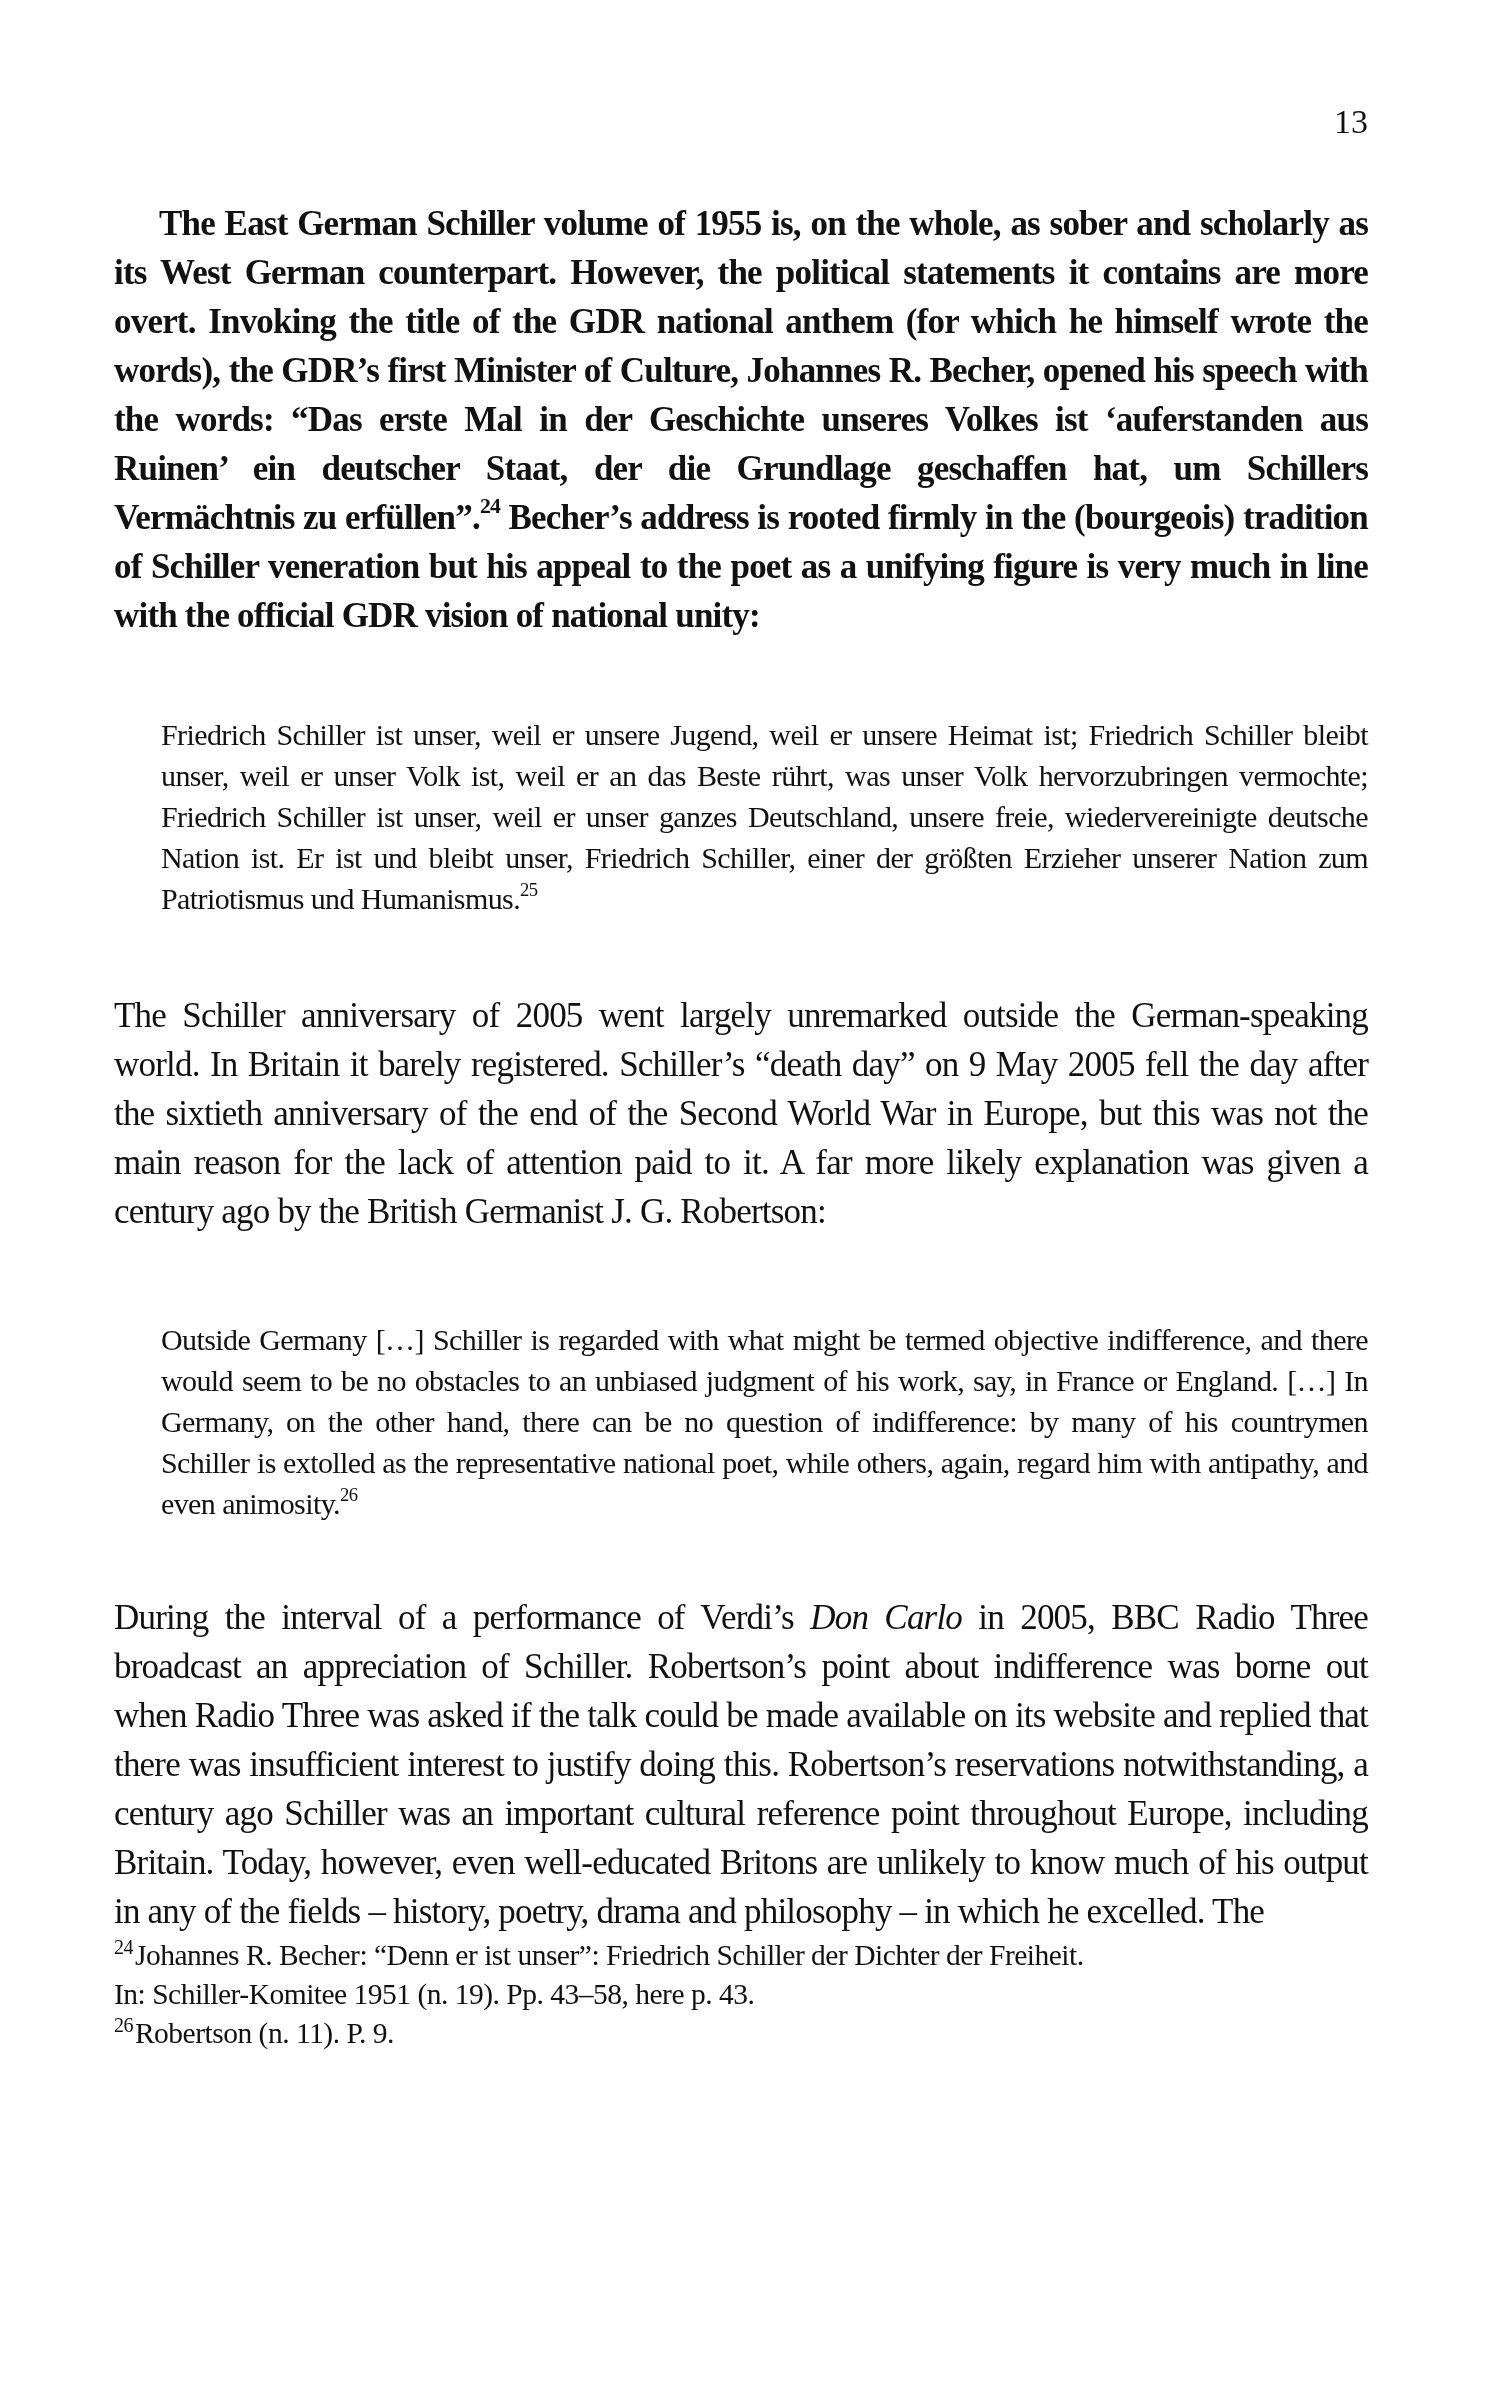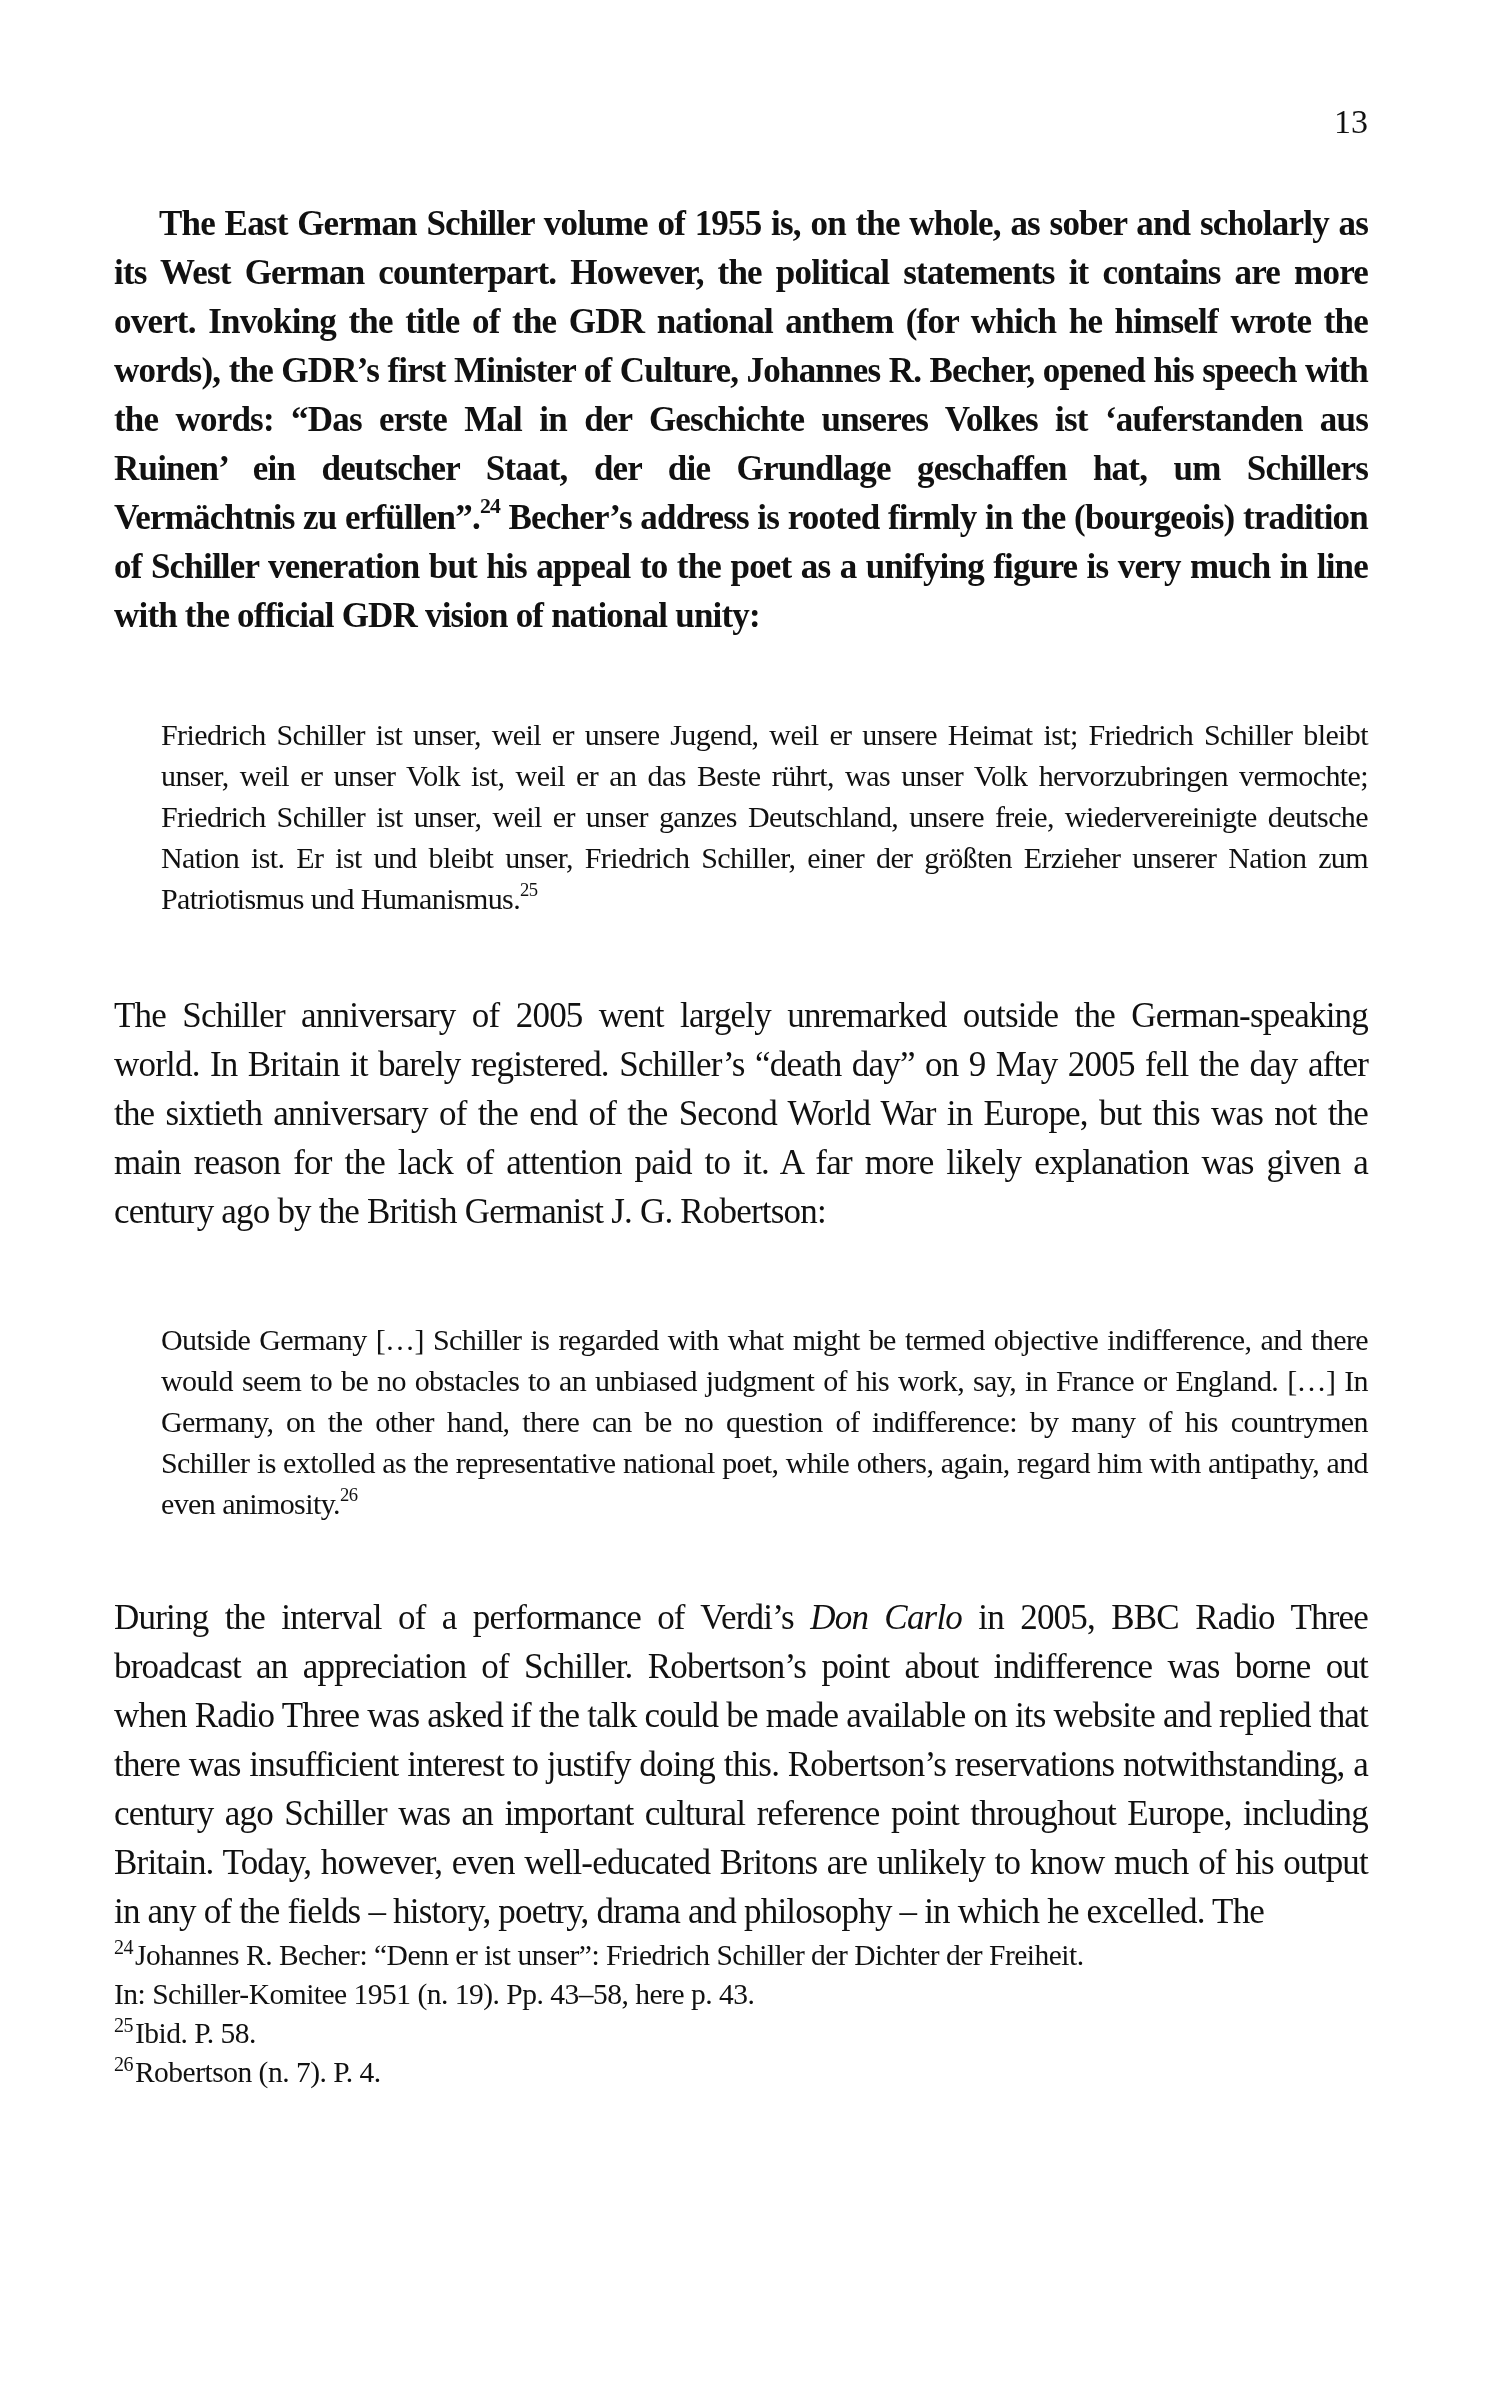--- a/index.html
+++ b/index.html
@@ -34,16 +34,15 @@
 </div>
 
 <p class="quote" style="top: 1319px;"><span>Outside Germany […] Schiller is regarded with what might be termed objective indifference, and there would seem to be no obstacles to an unbiased judgment of his work, say, in France or England. […] In Germany, on the other hand, there can be no question of indifference: by many of his countrymen Schiller is extolled as the representative national poet, while others, again, regard him with antipathy, and even animosity.</span><sup>26</sup></p>
 
 <div class="text-block" style="top: 1593px;">
   <p class="para"><span>During the interval of a performance of Verdi’s </span><i>Don Carlo</i><span> in 2005, BBC Radio Three broadcast an appreciation of Schiller. Robertson’s point about indifference was borne out when Radio Three was asked if the talk could be made available on its website and replied that there was insufficient interest to justify doing this. Robertson’s reservations notwithstanding, a century ago Schiller was an important cultural reference point throughout Europe, including Britain. Today, however, even well-educated Britons are unlikely to know much of his output in any of the fields – history, poetry, drama and philosophy – in which he excelled. The</span></p>
 </div>
 
 <div class="footnotes" style="top: 1936px;">
   <p class="fn"><sup>24</sup><span>Johannes R. Becher: “Denn er ist unser”: Friedrich Schiller der Dichter der Freiheit.</span><br><span>In: Schiller-Komitee 1951 (n. 19). Pp. 43–58, here p. 43.</span></p>
-  <p class="fn"><sup>25</sup><span>Ibid. P. 58.</span></p>
-  <p class="fn"><sup>26</sup><span>Robertson (n. 7). P. 4.</span></p>
+  <p class="fn"><sup>26</sup><span>Robertson (n. 11). P. 9.</span></p>
 </div>
 
 
 </body></html>

